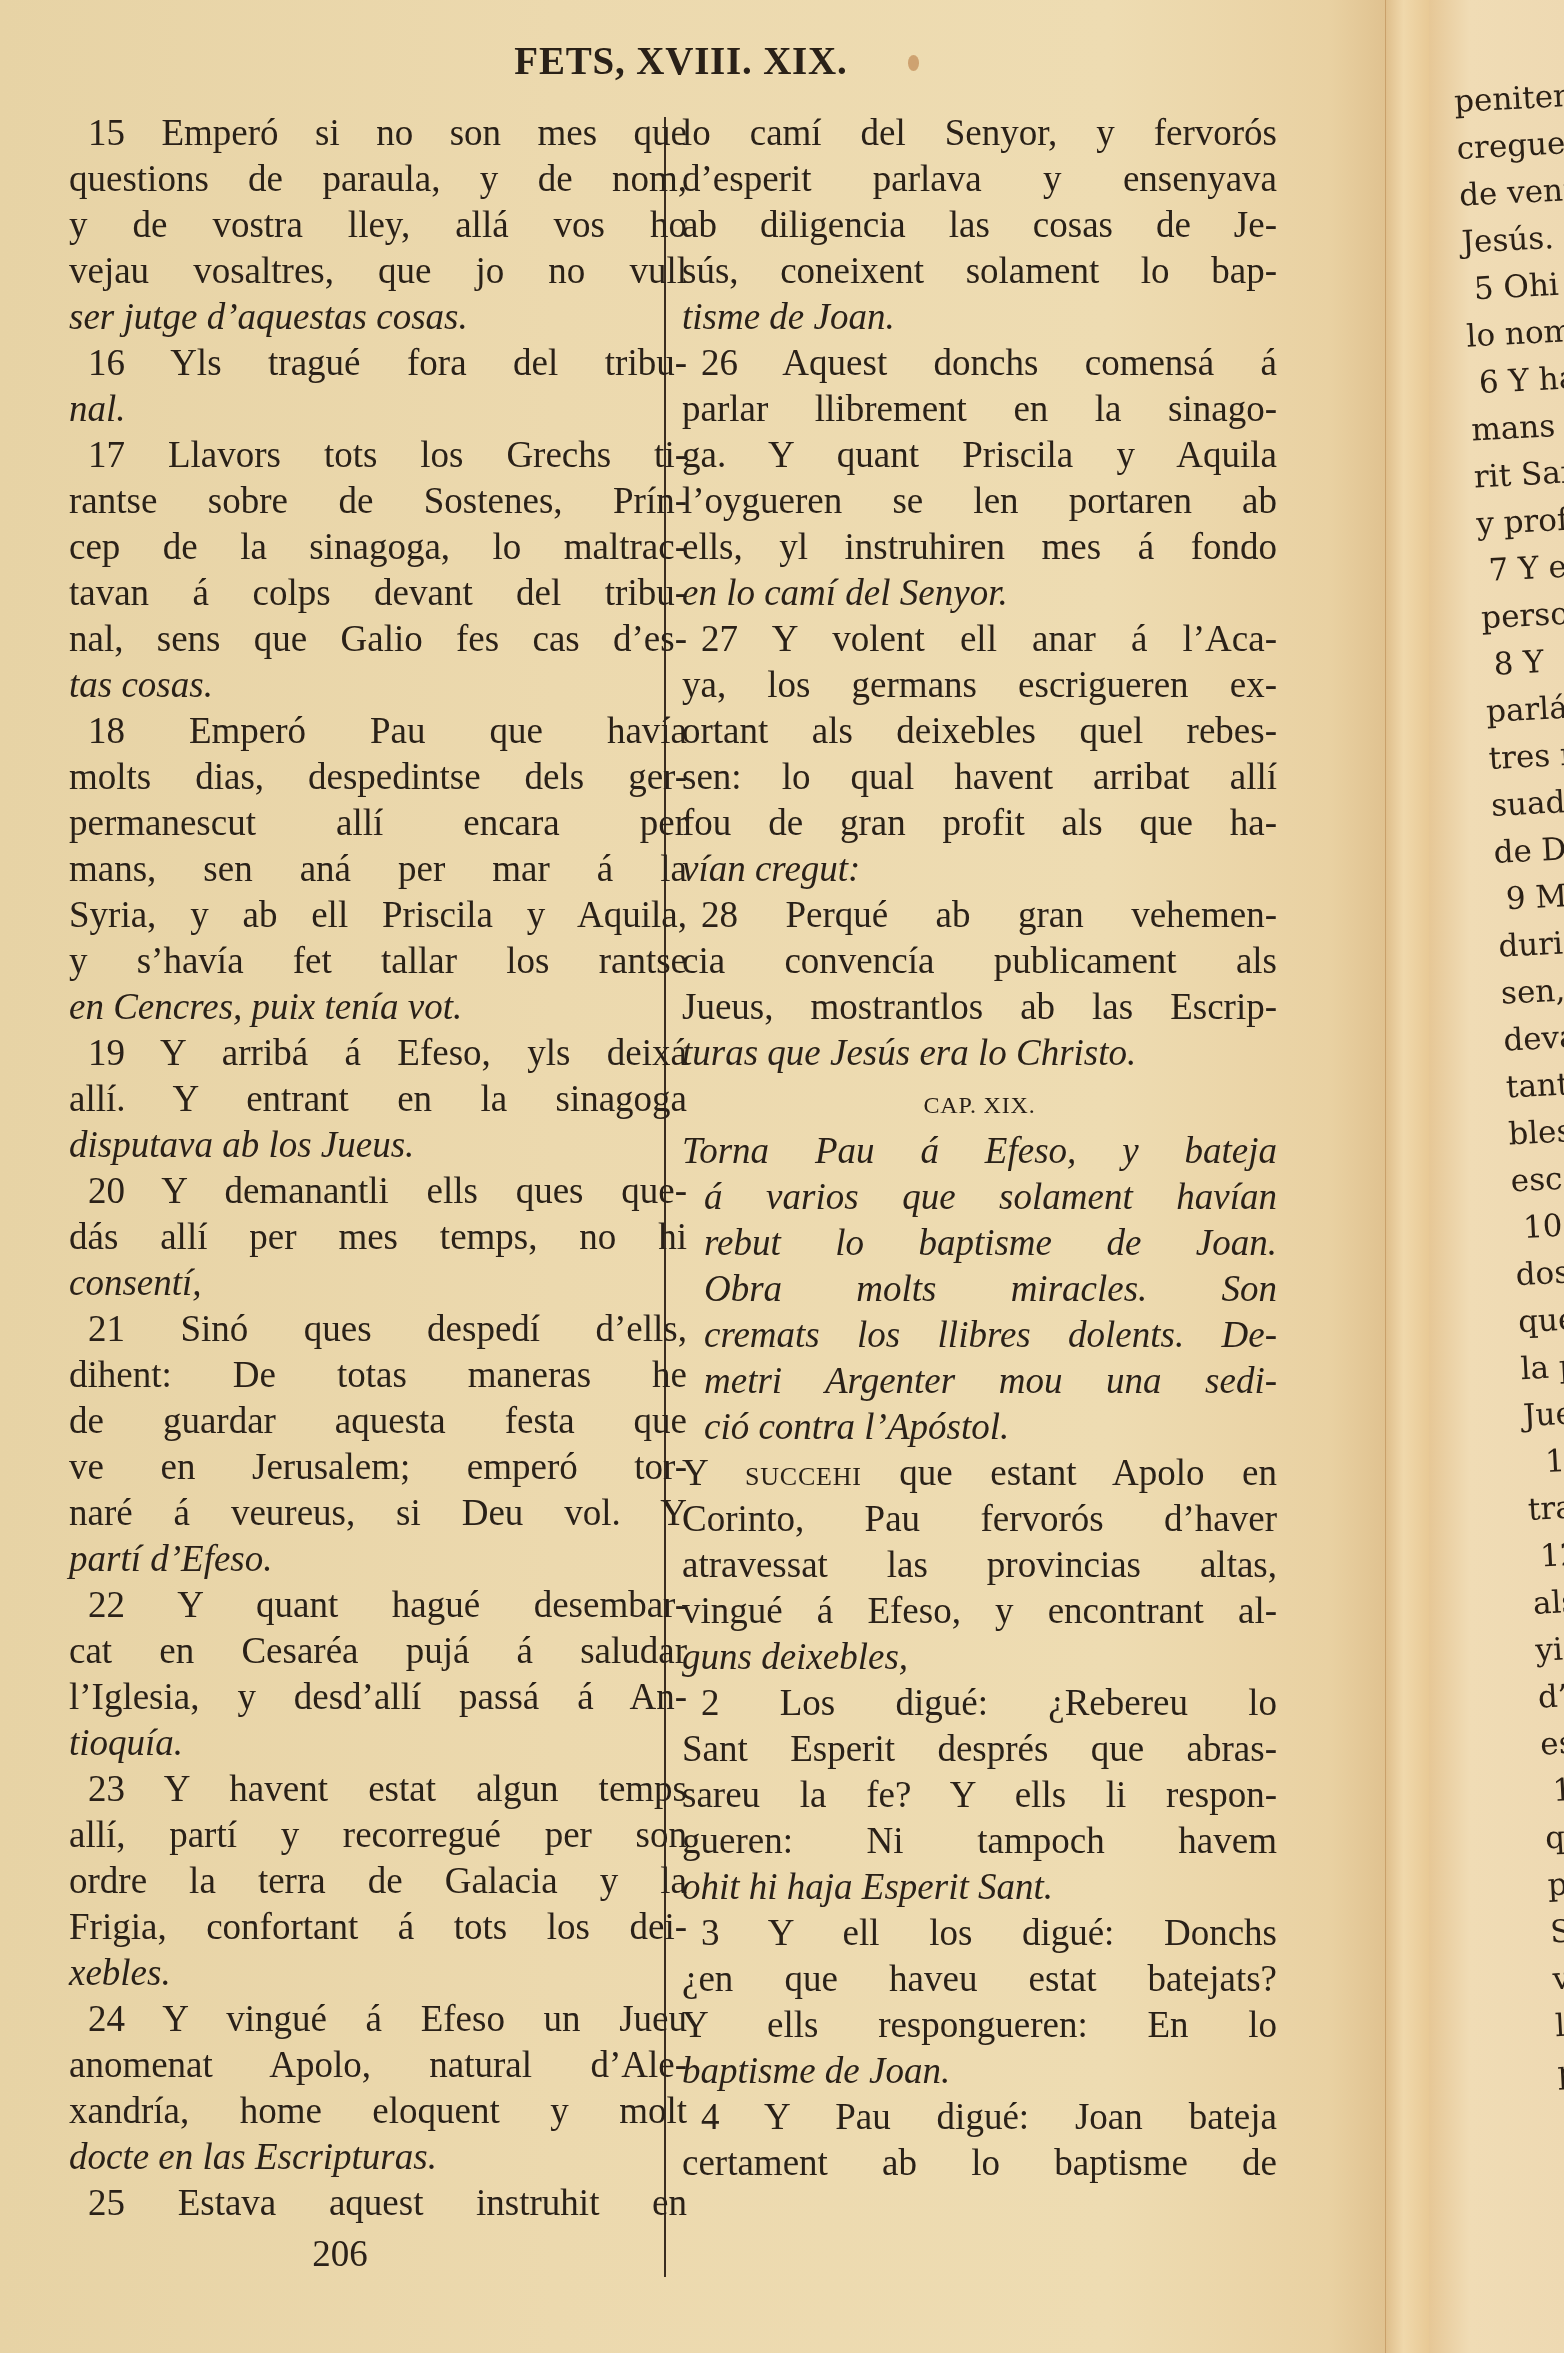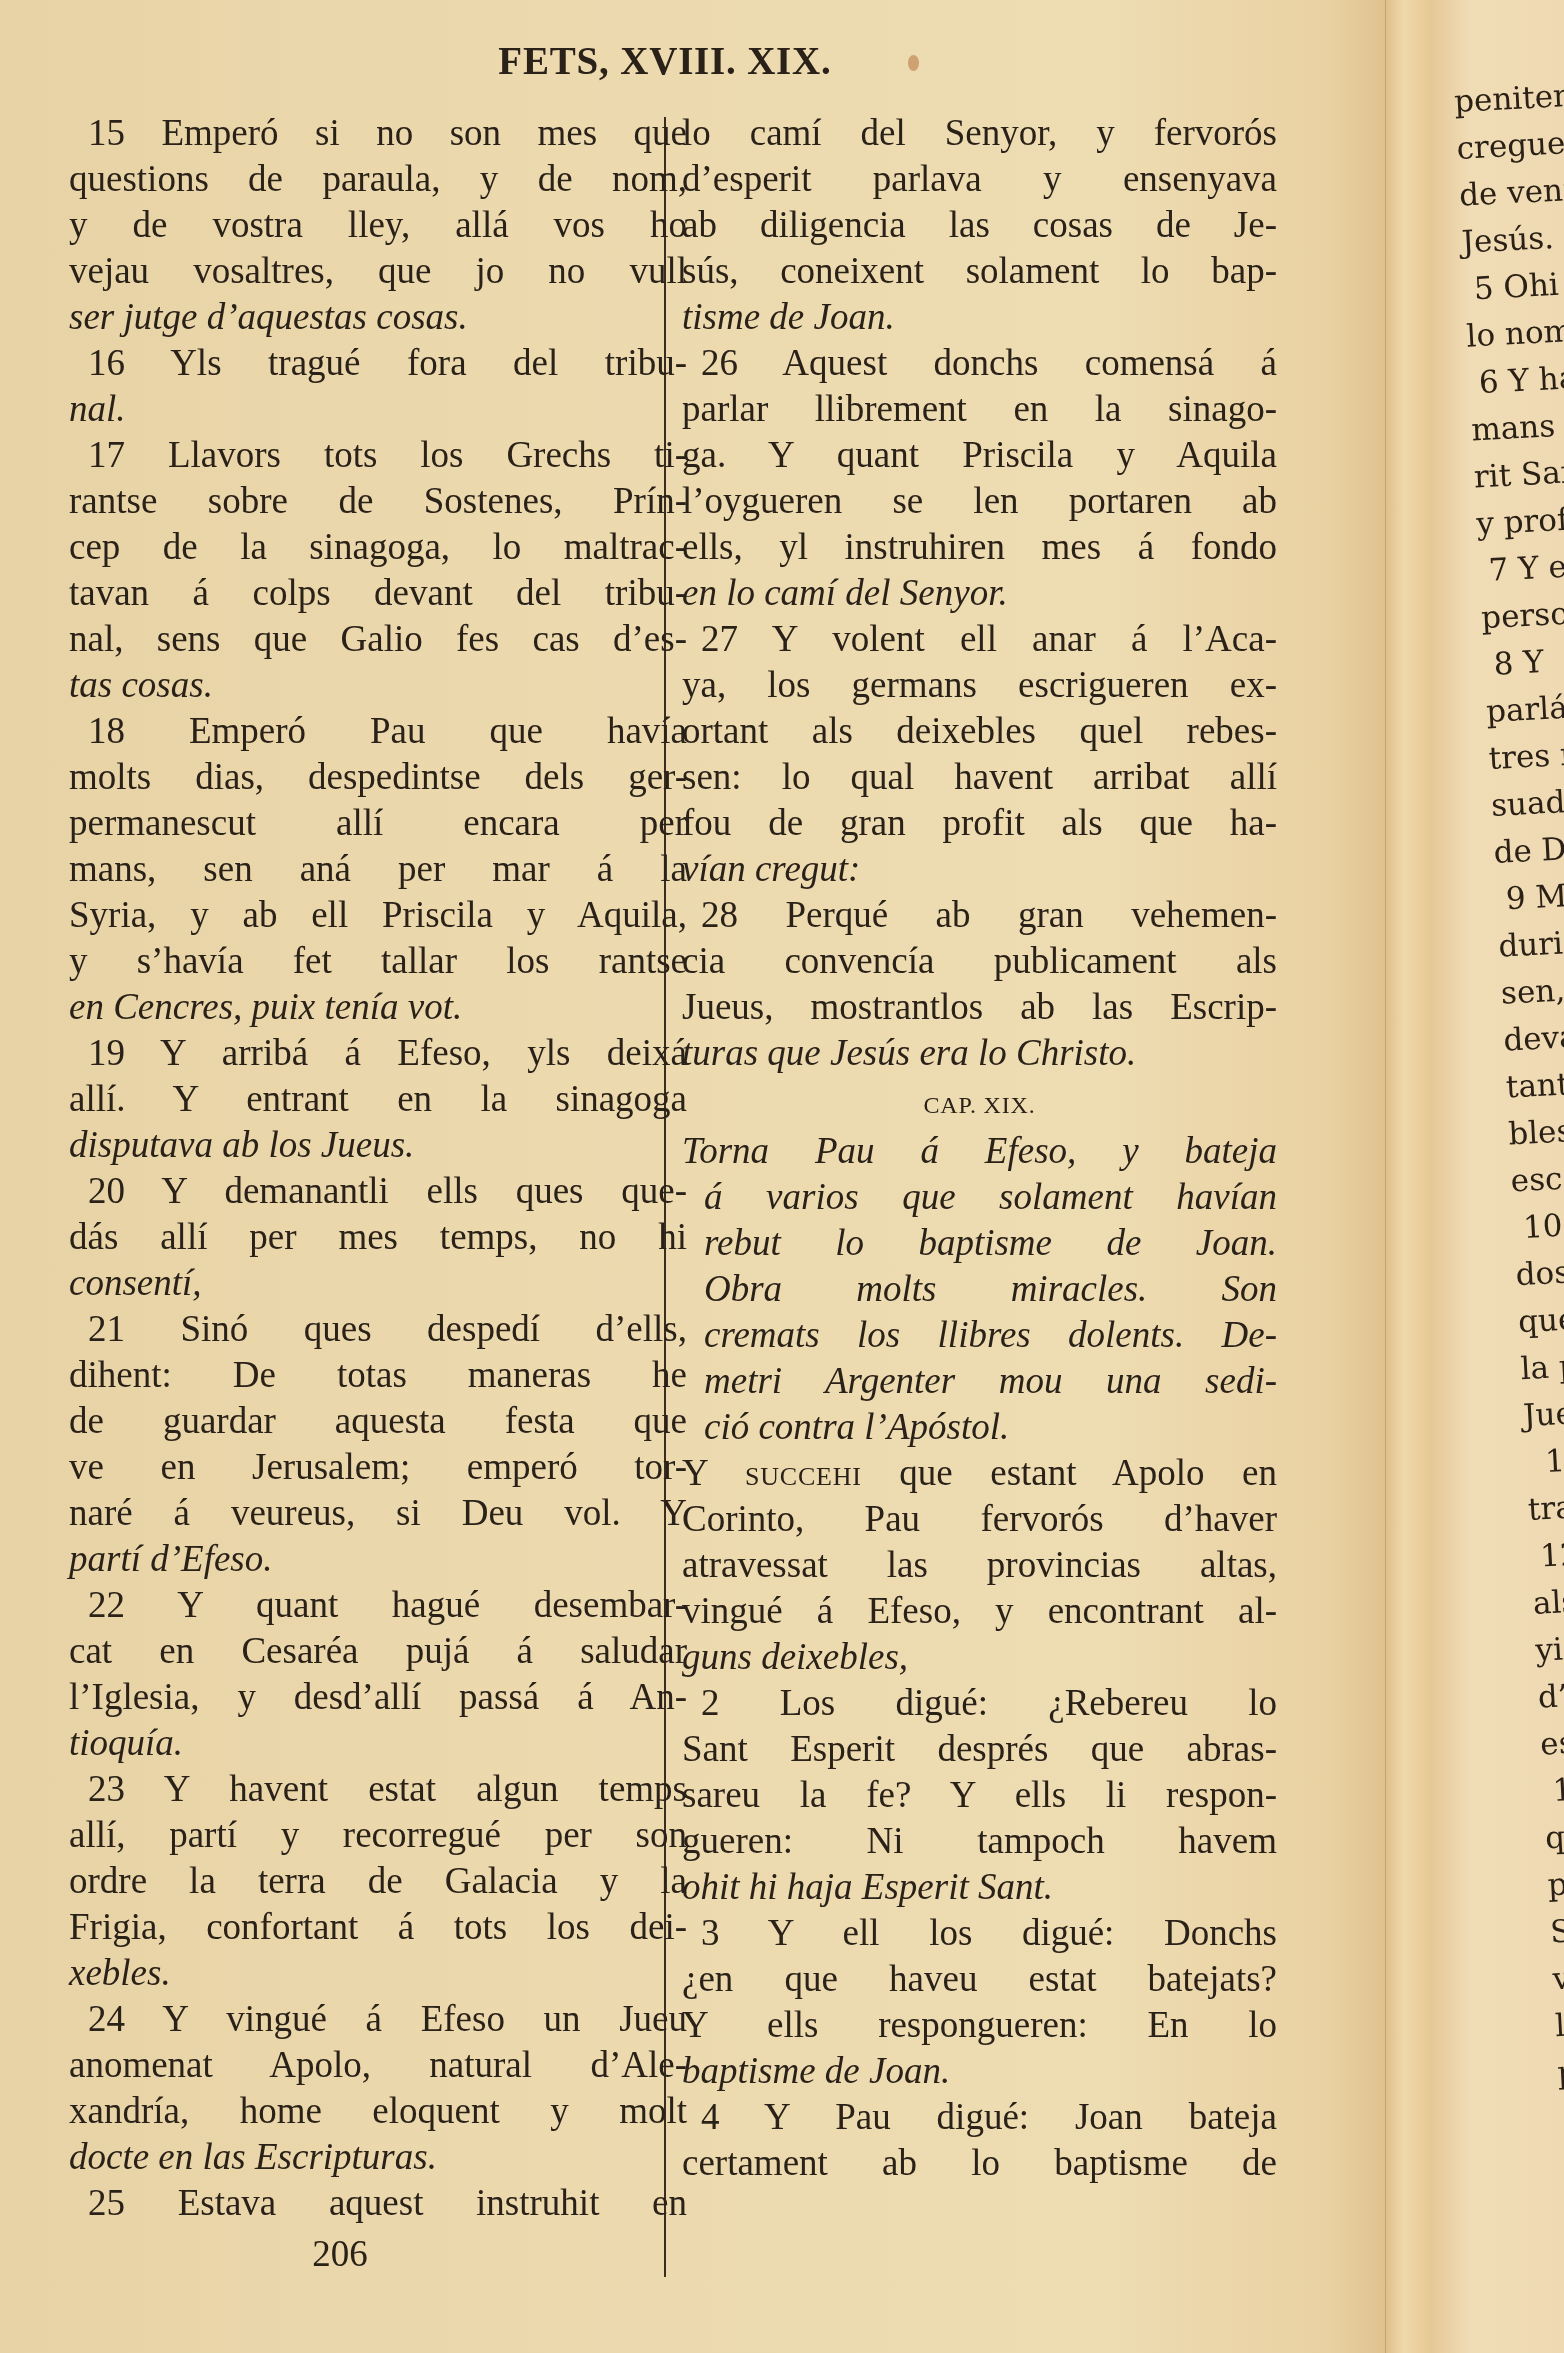--- a/index.html
+++ b/index.html
@@ -17,21 +17,21 @@
       position: absolute; left: 1385px; top: 0; width: 44px; height: 2354px;
       background: linear-gradient(90deg, #dfbf8c 0%, #f0d8ab 40%, #e8c995 100%);
       border-left: 1.6px solid #c9a06a;
     }
     .page-right {
       position: absolute; left: 1429px; top: 0; width: 136px; height: 2354px;
       background: linear-gradient(90deg, #e6c796 0%, #f0dcb5 30%, #eed9b2 100%);
       overflow: hidden;
     }
     .running-head {
-      position: absolute; top: 38px; left: 0; width: 1330px; text-align: center;
+      position: absolute; top: 38px; left: 16px; width: 1330px; text-align: center;
       font-size: 39px; font-weight: bold; letter-spacing: 0.8px;
     }
     .stain { position: absolute; left: 908px; top: 55px; width: 11px; height: 15.6px;
       border-radius: 50%; background: #c08a55; opacity: .7; }
     .column {
       position: absolute; top: 110px; width: 618px;
       font-size: 37px; line-height: 46px;
     }
     .col-left { left: 69px; }
     .col-right { left: 682px; width: 595px; }

